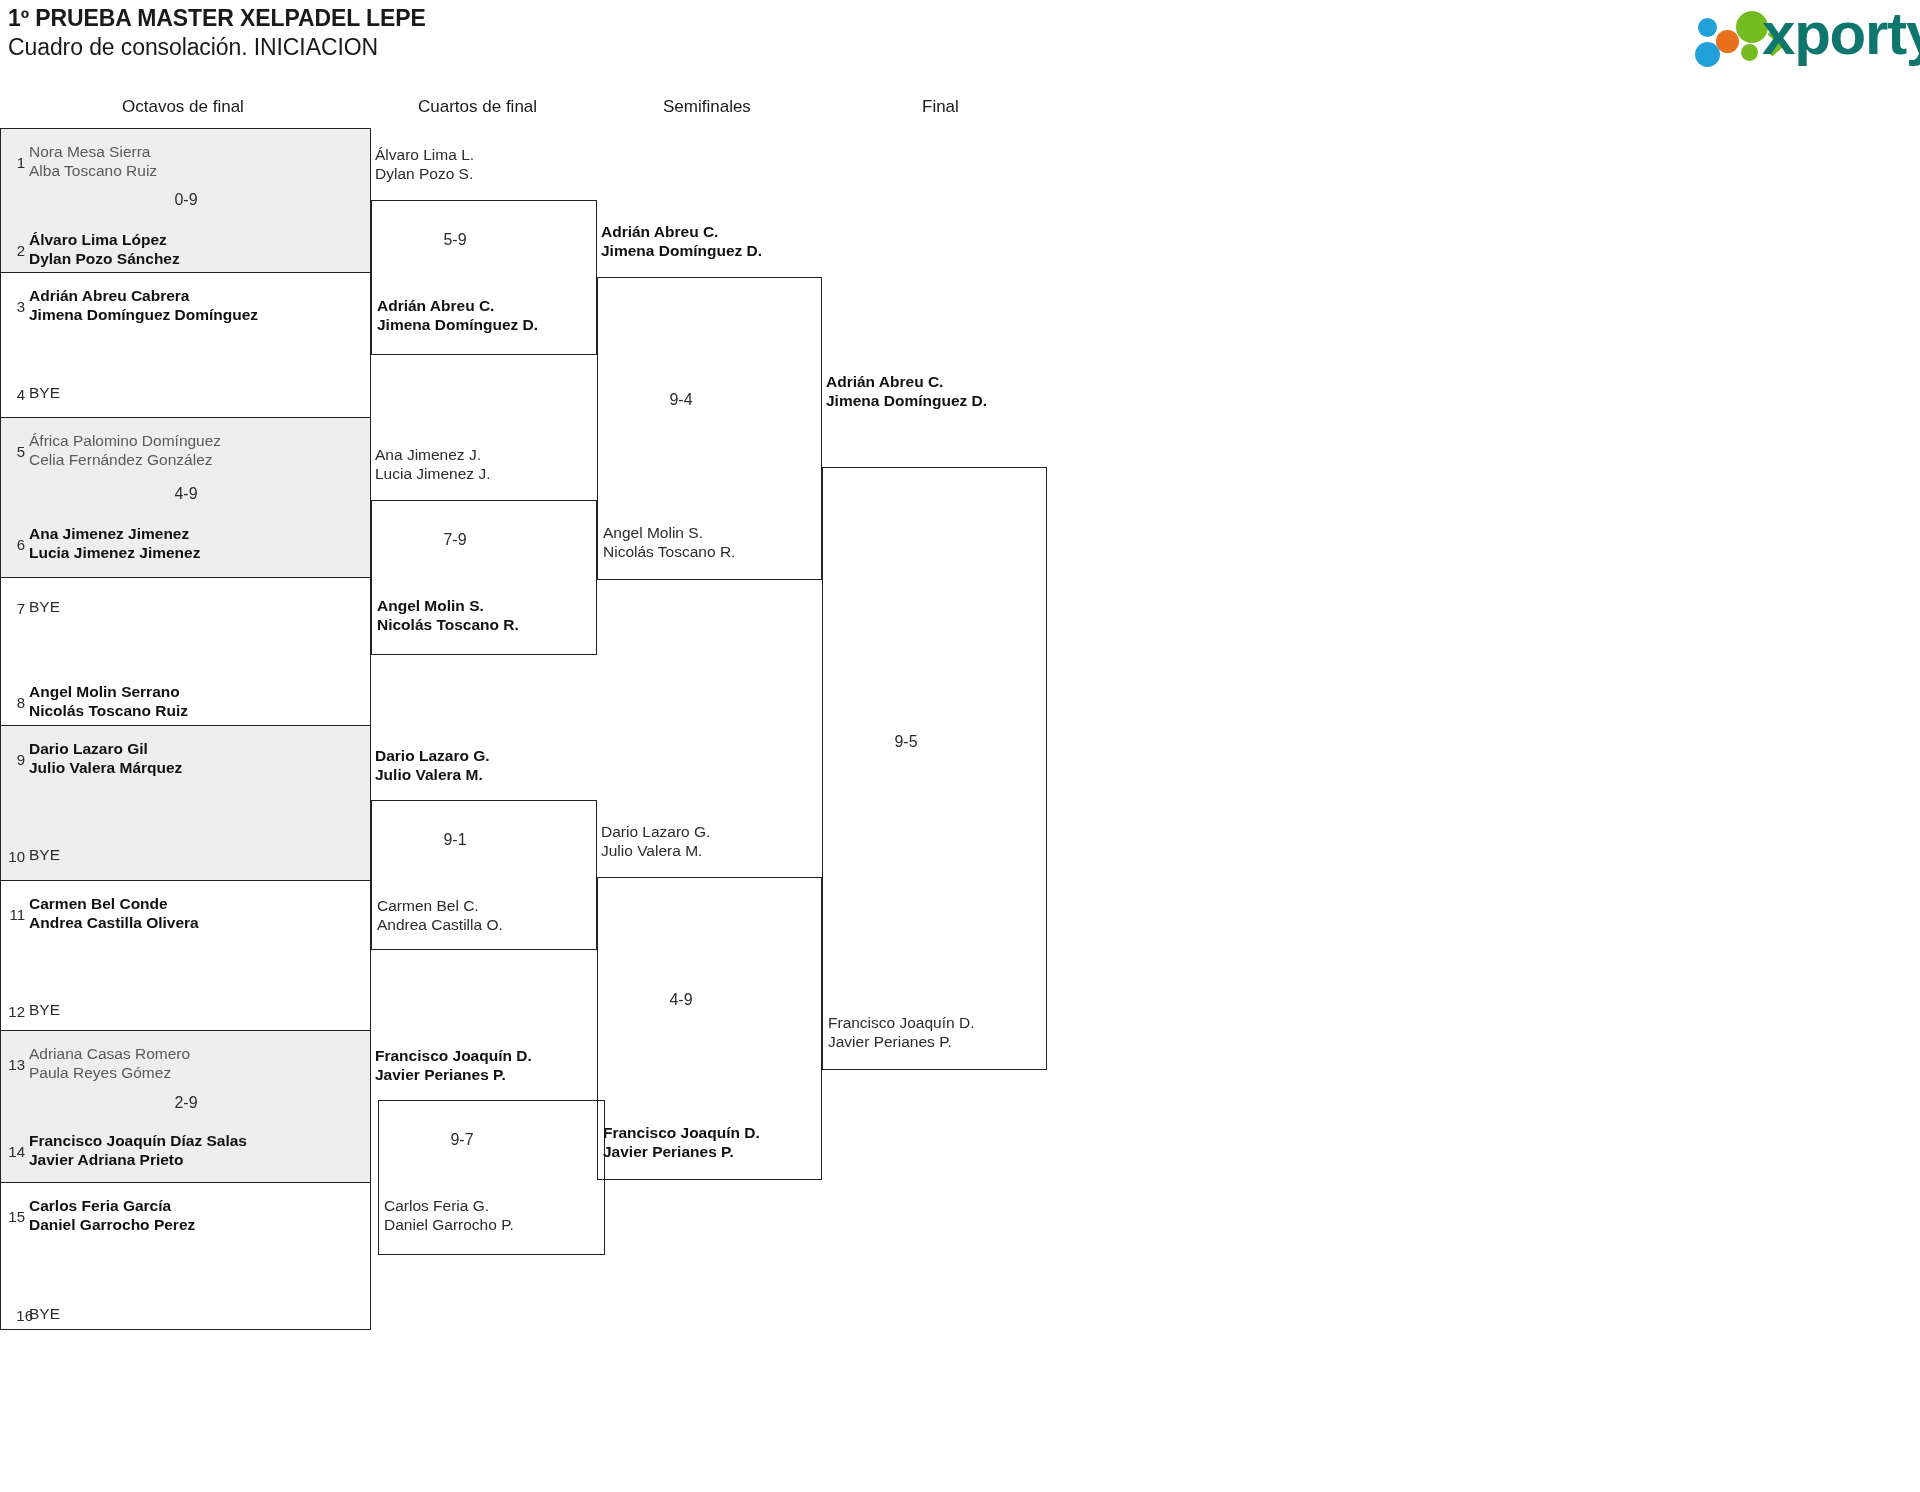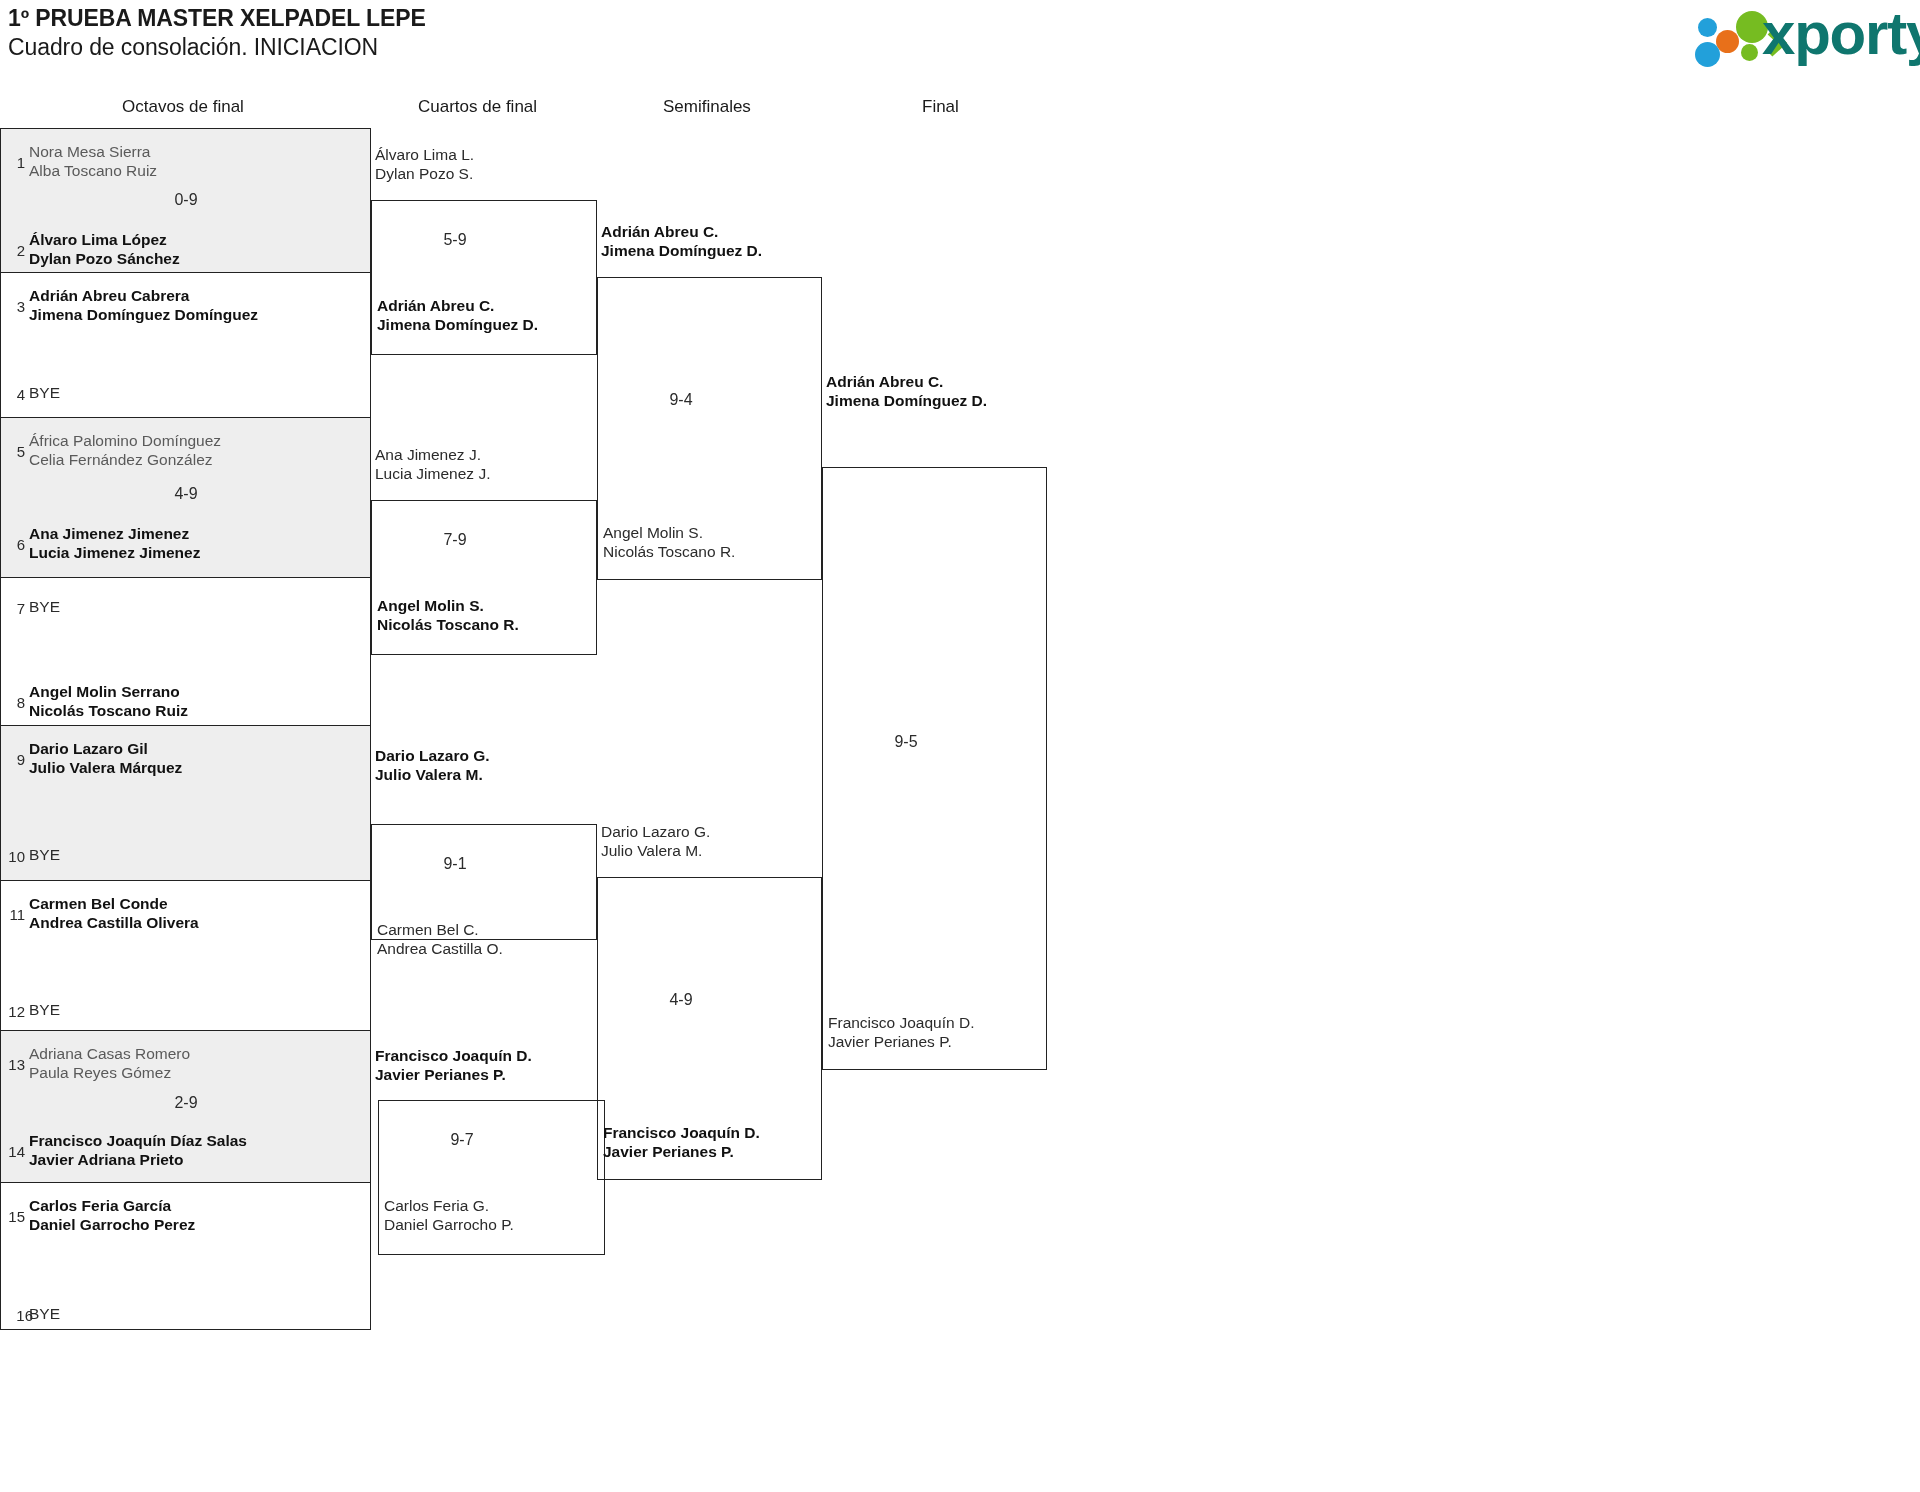--- a/index.html
+++ b/index.html
@@ -233,21 +233,21 @@
   <div class="slot bx-l bx-r bx-t bx-b" style="left:371px; top:500px; width:226px; height:155px;">
     <span class="score" style="left:28px; top:30px; width:110px;">7-9</span>
     <span class="names win" style="left:5px; top:95px;">
       <span>Angel Molin S.</span><br><span>Nicolás Toscano R.</span>
     </span>
   </div>
 
   <div class="names win" style="left:375px; top:746px;">
     <span>Dario Lazaro G.</span><br><span>Julio Valera M.</span>
   </div>
-  <div class="slot bx-l bx-r bx-t bx-b" style="left:371px; top:800px; width:226px; height:116px;margin-top:24px;">
+  <div class="slot bx-l bx-r bx-t bx-b" style="left:371px; top:800px; width:226px; height:150px;">
     <span class="score" style="left:28px; top:30px; width:110px;">9-1</span>
     <span class="names plain" style="left:5px; top:95px;">
       <span>Carmen Bel C.</span><br><span>Andrea Castilla O.</span>
     </span>
   </div>
 
   <div class="names win" style="left:375px; top:1046px;">
     <span>Francisco Joaquín D.</span><br><span>Javier Perianes P.</span>
   </div>
   <div class="slot bx-l bx-r bx-t bx-b" style="left:378px; top:1100px; width:227px; height:155px;">

